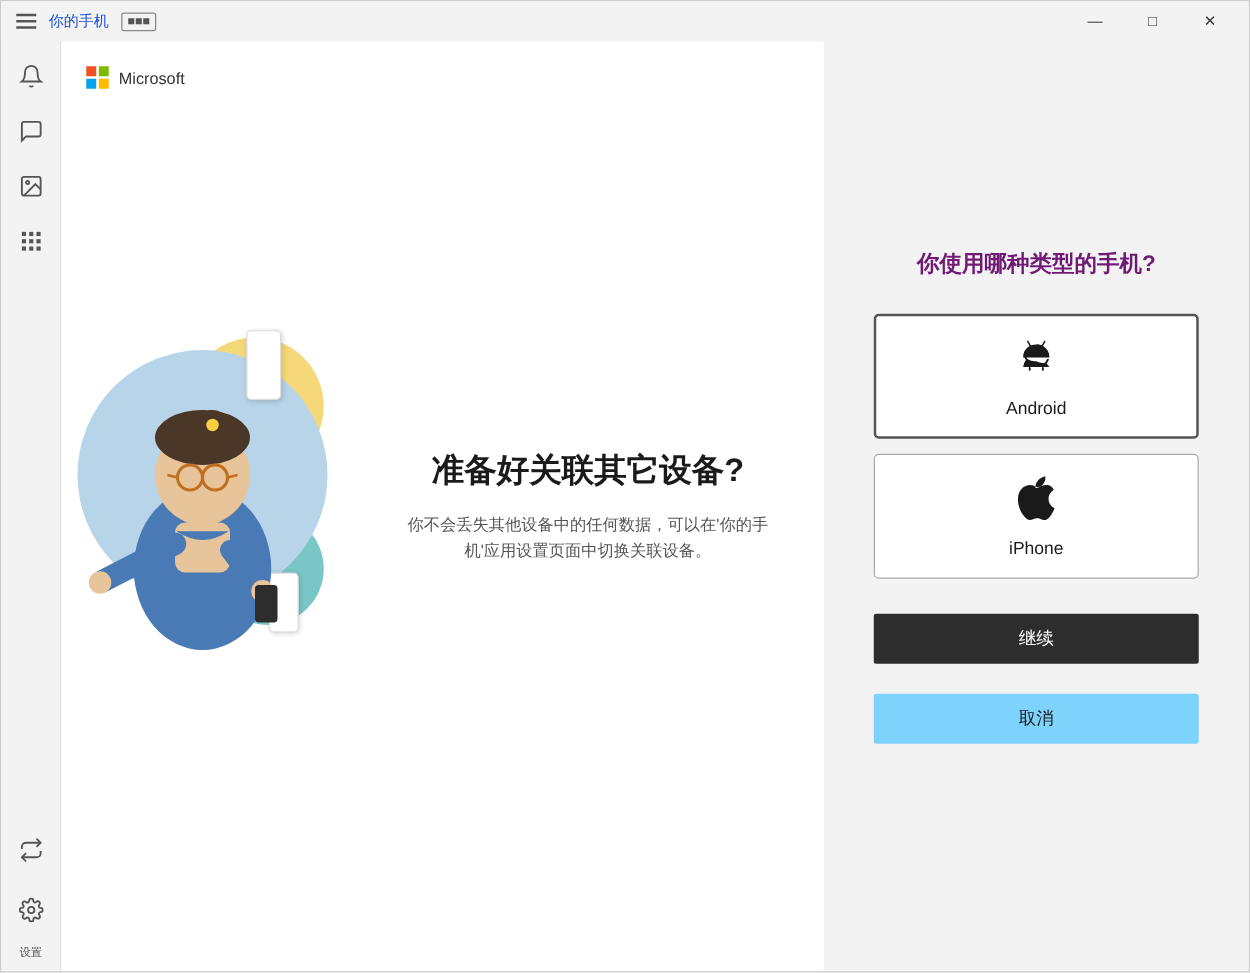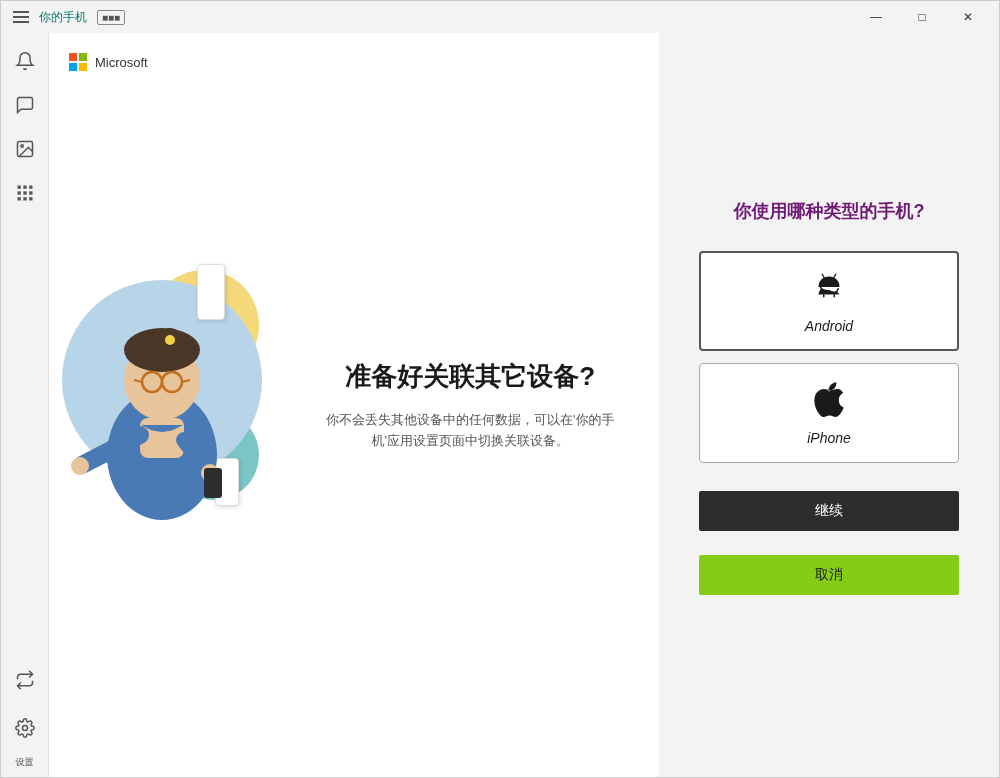--- a/index.html
+++ b/index.html
@@ -42,21 +42,21 @@
       cursor: pointer;
     }
     .hamburger-icon span {
       display: block;
       width: 16px;
       height: 2px;
       background: #555;
     }
     .title-bar-title {
       font-size: 12px;
-      color: #0f766e;
+      color: #1d4ed8;
     }
     .title-bar-battery {
       font-size: 10px;
       color: #555;
       border: 1px solid #888;
       border-radius: 2px;
       padding: 1px 4px;
     }
     .title-bar-controls {
       display: flex;
@@ -269,21 +269,20 @@
       border: 1.5px solid #aaa;
       border-radius: 4px;
       background: white;
       display: flex;
       flex-direction: column;
       align-items: center;
       justify-content: center;
       cursor: pointer;
       margin-bottom: 12px;
       gap: 6px;
-      font-style: italic;
     }
     .phone-option.selected {
       border-color: #555;
       border-width: 2px;
     }
 
     .option-icon {
       font-size: 28px;
       color: #1a1a1a;
     }
@@ -301,21 +300,21 @@
       border-radius: 2px;
       font-size: 14px;
       cursor: pointer;
       margin-top: 16px;
       margin-bottom: 24px;
     }
 
     .btn-cancel {
       width: 260px;
       height: 40px;
-      background: #84cc16;
+      background: #7dd3fc;
       color: #1a1a1a;
       border: none;
       border-radius: 2px;
       font-size: 14px;
       cursor: pointer;
       margin-bottom: 16px;
     }
 
     .footnote {
       font-size: 11px;

